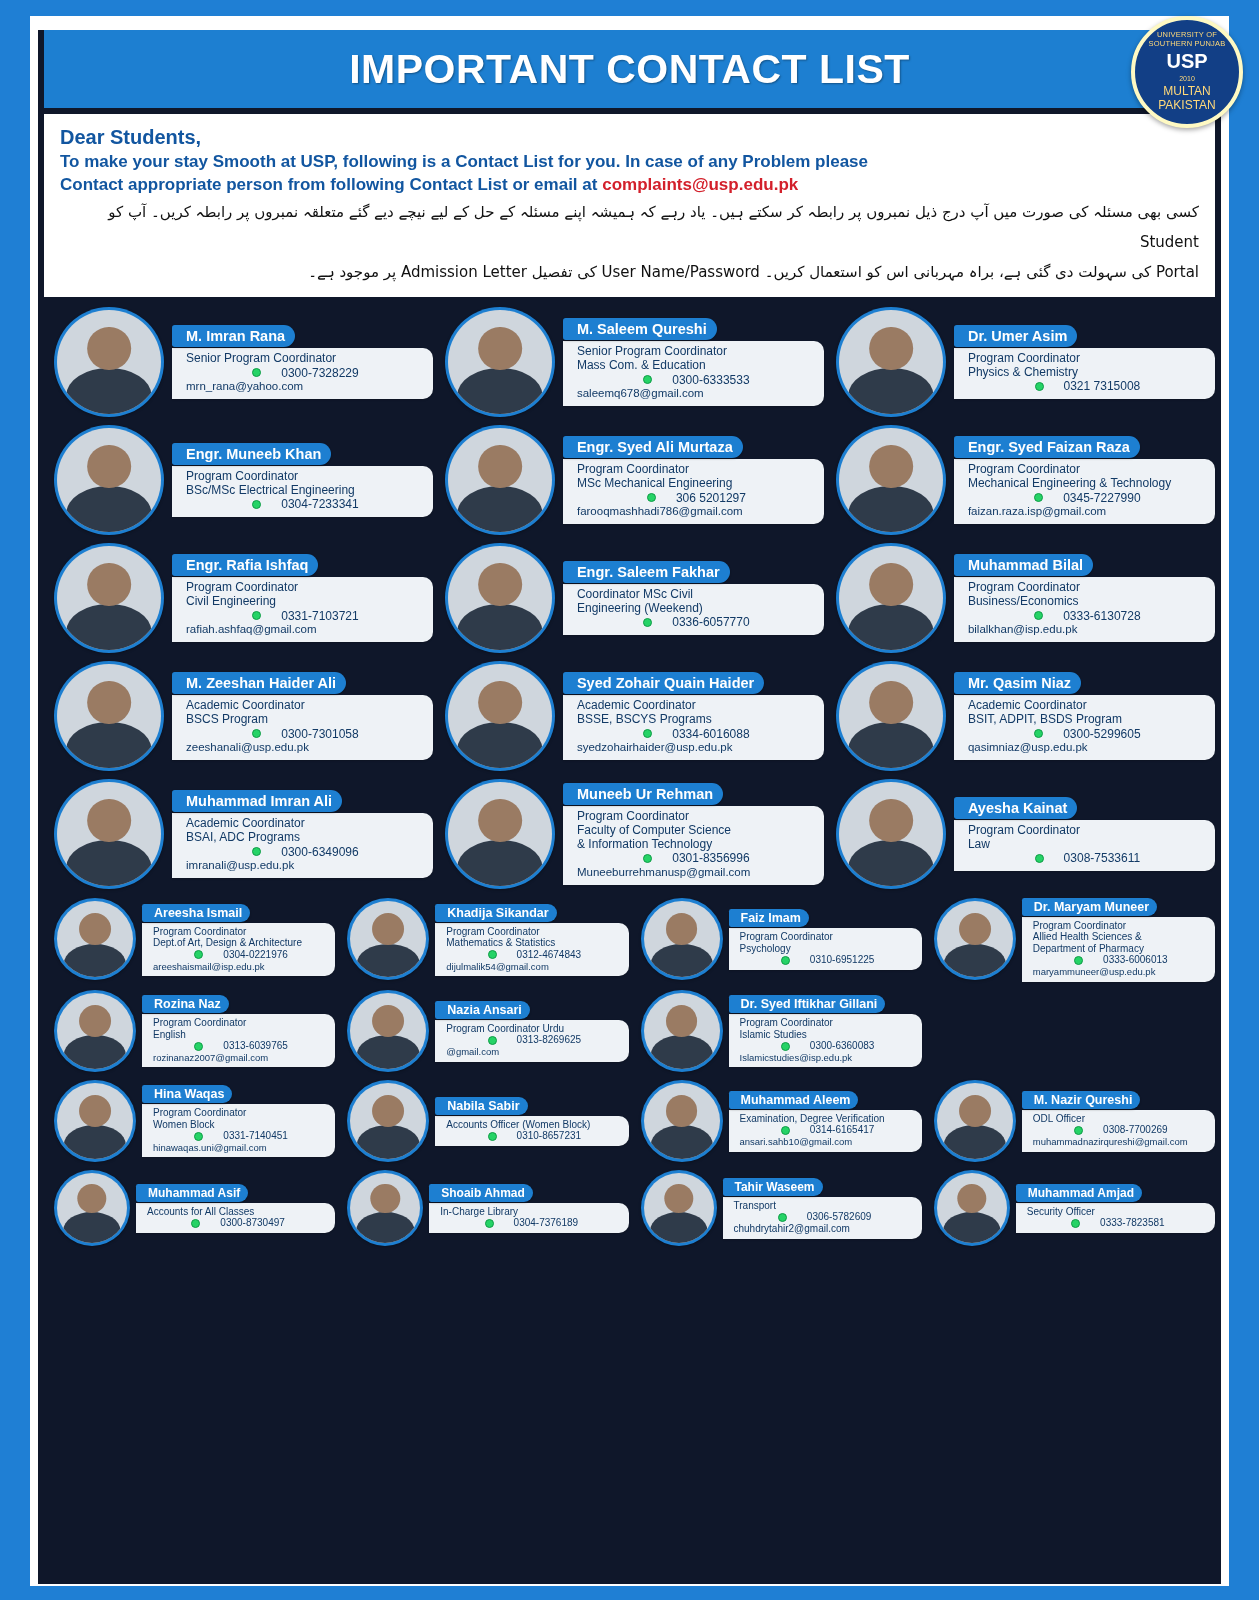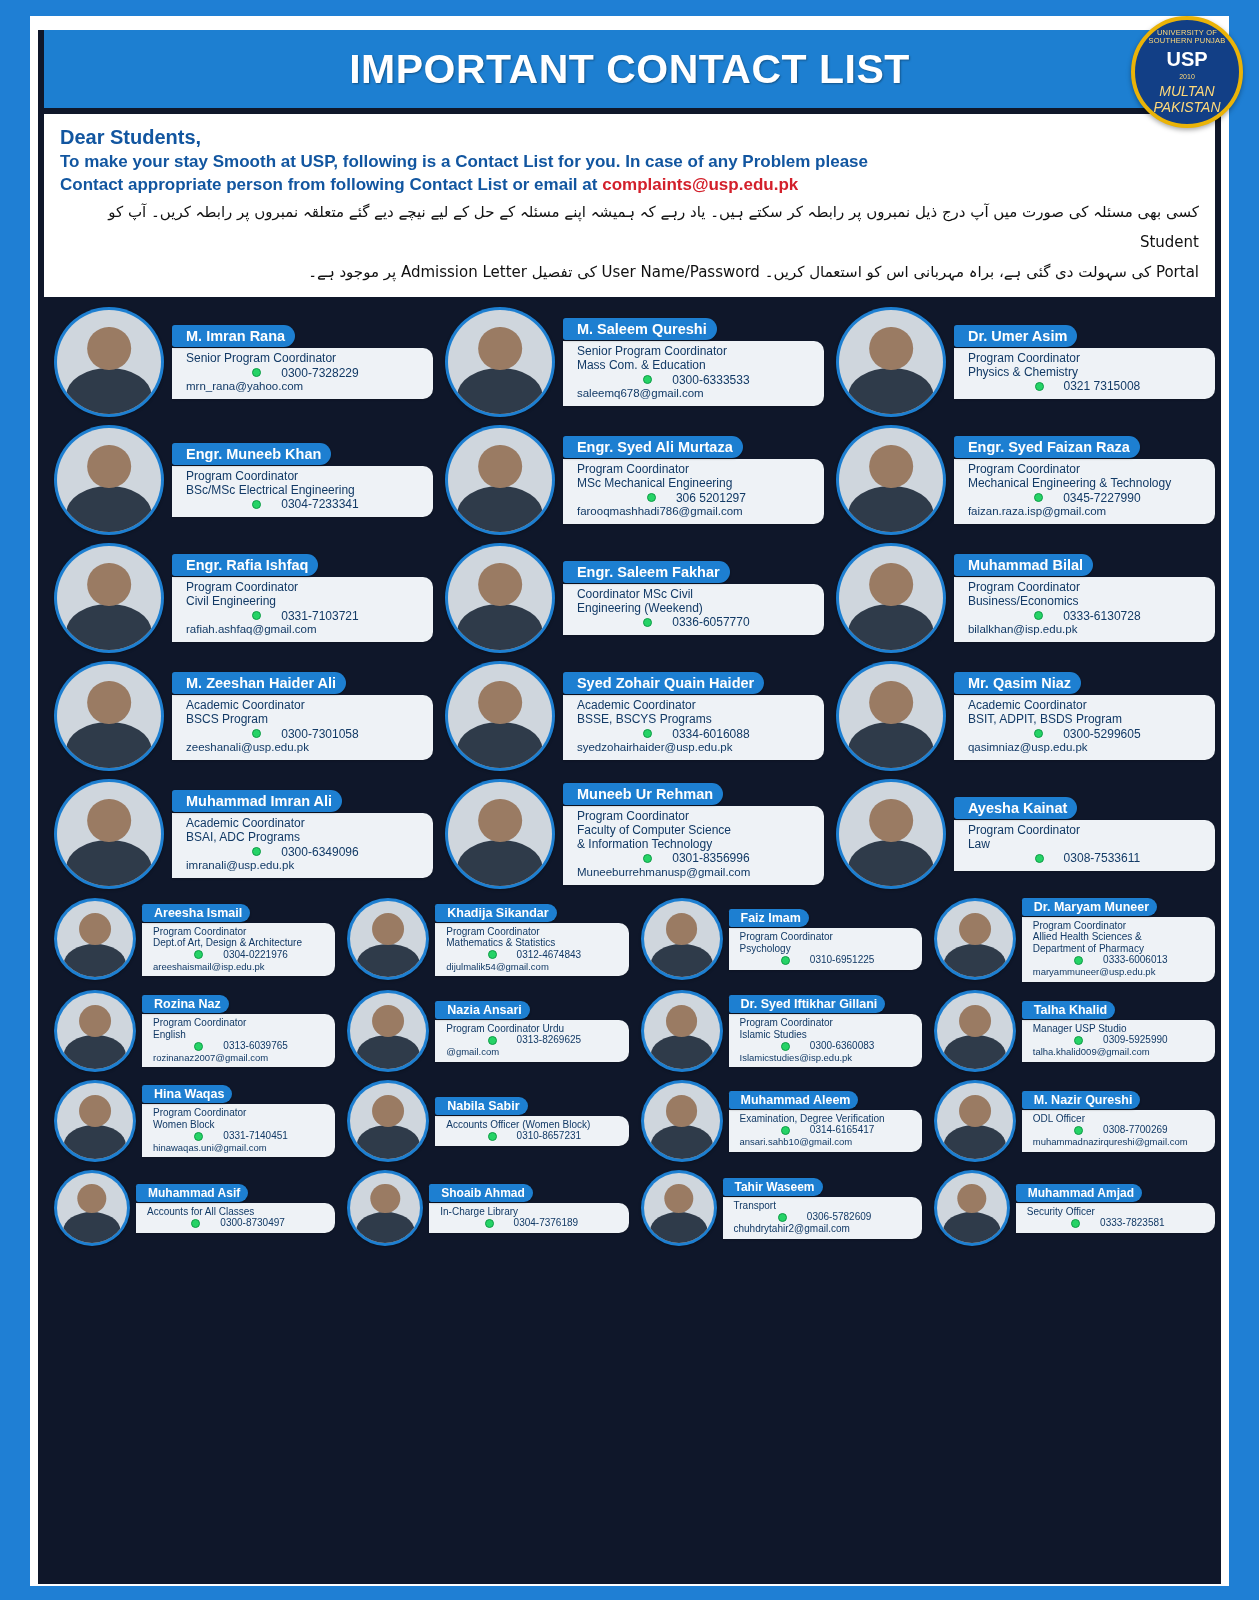--- a/index.html
+++ b/index.html
@@ -38,32 +38,32 @@
     font-weight: bold;
     letter-spacing: 0.5px;
     text-shadow: 1px 1px 2px rgba(0,0,0,.35);
   }
   .logo {
     position: absolute;
     right: -28px; top: -14px;
     width: 112px; height: 112px;
     border-radius: 50%;
     background: #123f86;
-    border: 4px solid #eab308;
+    border: 4px solid #fef9c3;
     color: #ffd97a;
     display: flex; flex-direction: column;
     align-items: center; justify-content: center;
     text-align: center;
     font-size: 7px; line-height: 1.15;
     box-shadow: 0 2px 5px rgba(0,0,0,.35);
   }
   .logo .ring-top { font-size: 7.5px; letter-spacing: .2px; }
   .logo .usp { font-size: 20px; font-weight: bold; color:#fff; margin: 2px 0; }
   .logo .yr { font-size: 7px; }
-  .logo .ring-bot { font-size: 14px; margin-top:2px;font-style:italic; }
+  .logo .ring-bot { font-size: 12px; margin-top:2px; }
 
   
   .notice {
     margin: 6px 6px 0 6px;
     background: #ffffff;
     padding: 12px 16px 10px 16px;
   }
   .notice .dear { color:#1256a0; font-size: 20px; font-weight: bold; margin-bottom: 2px; }
   .notice .l1, .notice .l2 { color:#1256a0; font-size: 17px; font-weight: bold; line-height: 1.35; }
   .notice .mail { color:#d3202b; }
@@ -619,38 +619,20 @@
                   <div class="role">Program Coordinator</div>
                   <div class="role">Islamic Studies</div>
                   <div class="ph">
                     <span class="wa"></span>
                     <span>0300-6360083</span>
                   </div>
                   <div class="em">Islamicstudies@isp.edu.pk</div>
                 </div></div>
             </div>
           </div>
-          <div class="card sm">
-            <div class="card-inner">
-              <div class="photo-wrap">
-                <div class="photo">
-                  <div class="body"></div>
-                  <div class="head"></div>
-                </div>
-              </div>
-              <div class="info"><div class="name-bar">Talha Khalid</div><div class="details">
-                  <div class="role">Manager USP Studio</div>
-                  <div class="ph">
-                    <span class="wa"></span>
-                    <span>0309-5925990</span>
-                  </div>
-                  <div class="em">talha.khalid009@gmail.com</div>
-                </div></div>
-            </div>
-          </div>
         </div>
         <div class="row row-4">
           <div class="card sm">
             <div class="card-inner">
               <div class="photo-wrap">
                 <div class="photo">
                   <div class="body"></div>
                   <div class="head"></div>
                 </div>
               </div>

